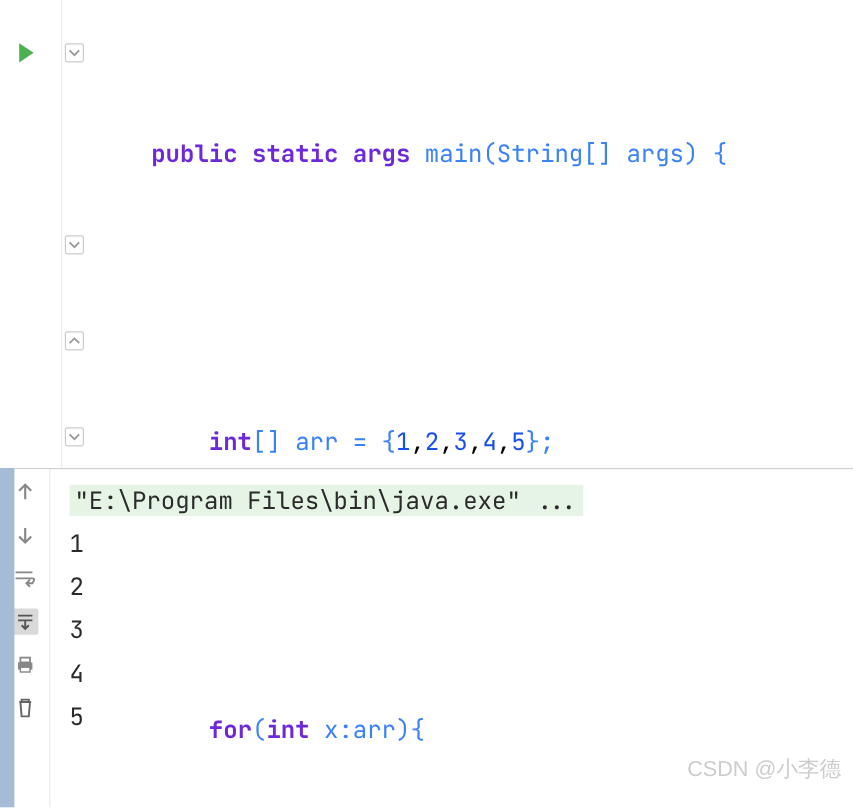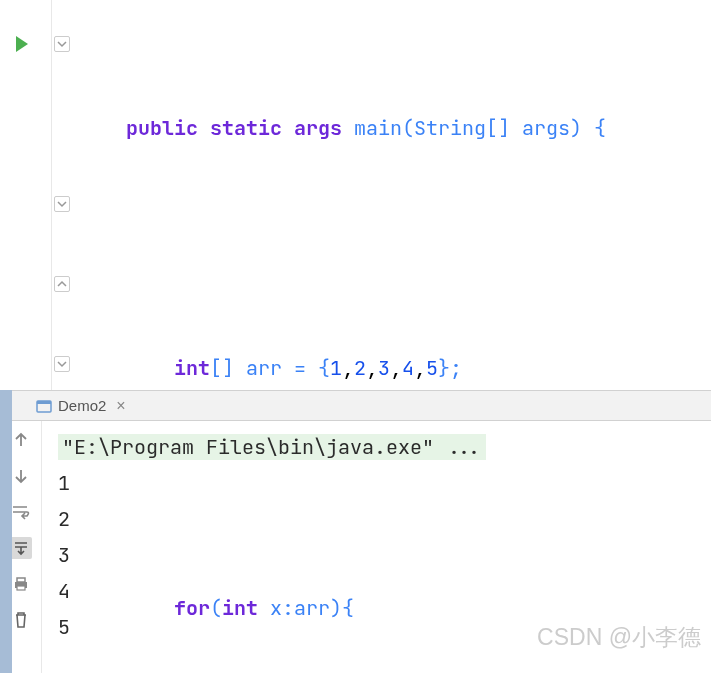--- a/index.html
+++ b/index.html
@@ -130,21 +130,21 @@
       line-height: 36px;
       color: #2b2b2b;
     }
     .cmd-line { background: #e6f4e6; padding: 0 4px; display: inline; }
     .watermark {
       position: absolute;
       right: 10px;
       bottom: 20px;
       color: #ccc;
       font-family: sans-serif;
-      font-size: 23px;
+      font-size: 18px;
       font-weight: 300;
     }
   </style>
 </head>
 <body>
 
 <div class="editor-pane">
   <div class="scroll-track"></div>
   <div class="gutter">
     <div class="run-icon"></div>
@@ -178,32 +178,20 @@
     <div class="code-line"></div>
     <div class="code-line">    <span class="kw">for</span><span class="plain">(</span><span class="kw">int</span><span class="plain"> x:arr){</span></div>
     
     
     
     
   </div>
 </div>
 
 <div class="tool-window">
-  <div class="tab-bar">
-    <div class="tab">
-      <span class="app-icon">
-        <svg width="16" height="16">
-            <rect x="1" y="3" width="14" height="11" rx="1" fill="none" stroke="#6e9cd2" stroke-width="1.5"></rect>
-            <rect x="1" y="3" width="14" height="3" fill="#6e9cd2"></rect>
-          </svg>
-      </span>
-      <span>Demo2</span>
-      <span class="close-x">×</span>
-    </div>
-  </div>
   <div class="console-body">
     <div class="console-gutter">
       <div class="g-btn">
           <svg width="16" height="16">
             <path d="M8 2 L8 14 M3 7 L8 2 L13 7" stroke="#888" fill="none" stroke-width="1.8"></path>
           </svg>
         </div>
       <div class="g-btn">
           <svg width="16" height="16">
             <path d="M8 2 L8 14 M3 9 L8 14 L13 9" stroke="#888" fill="none" stroke-width="1.8"></path>

